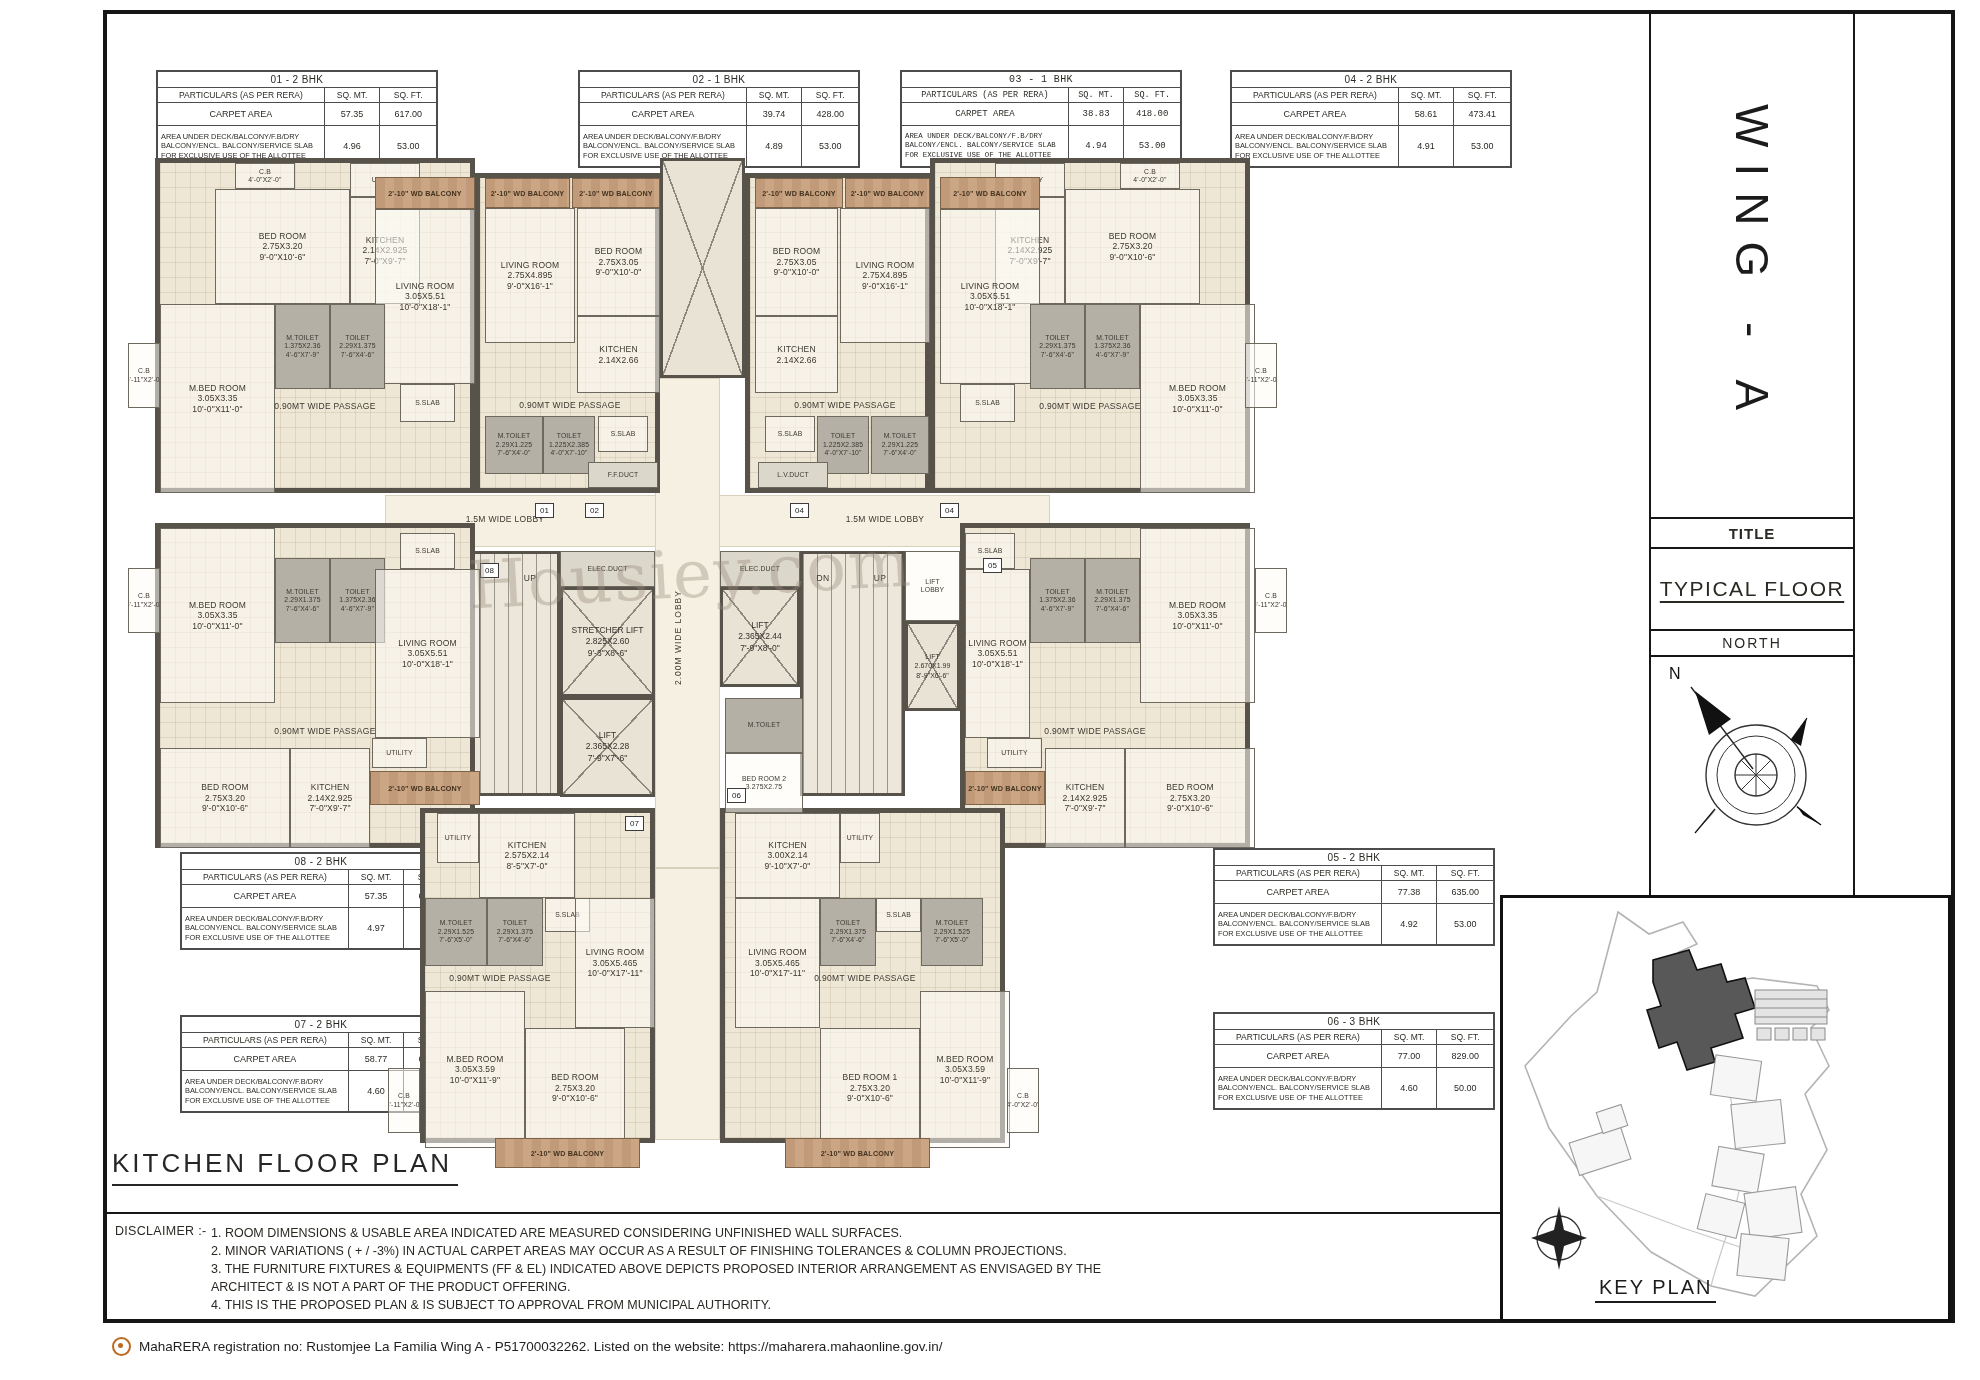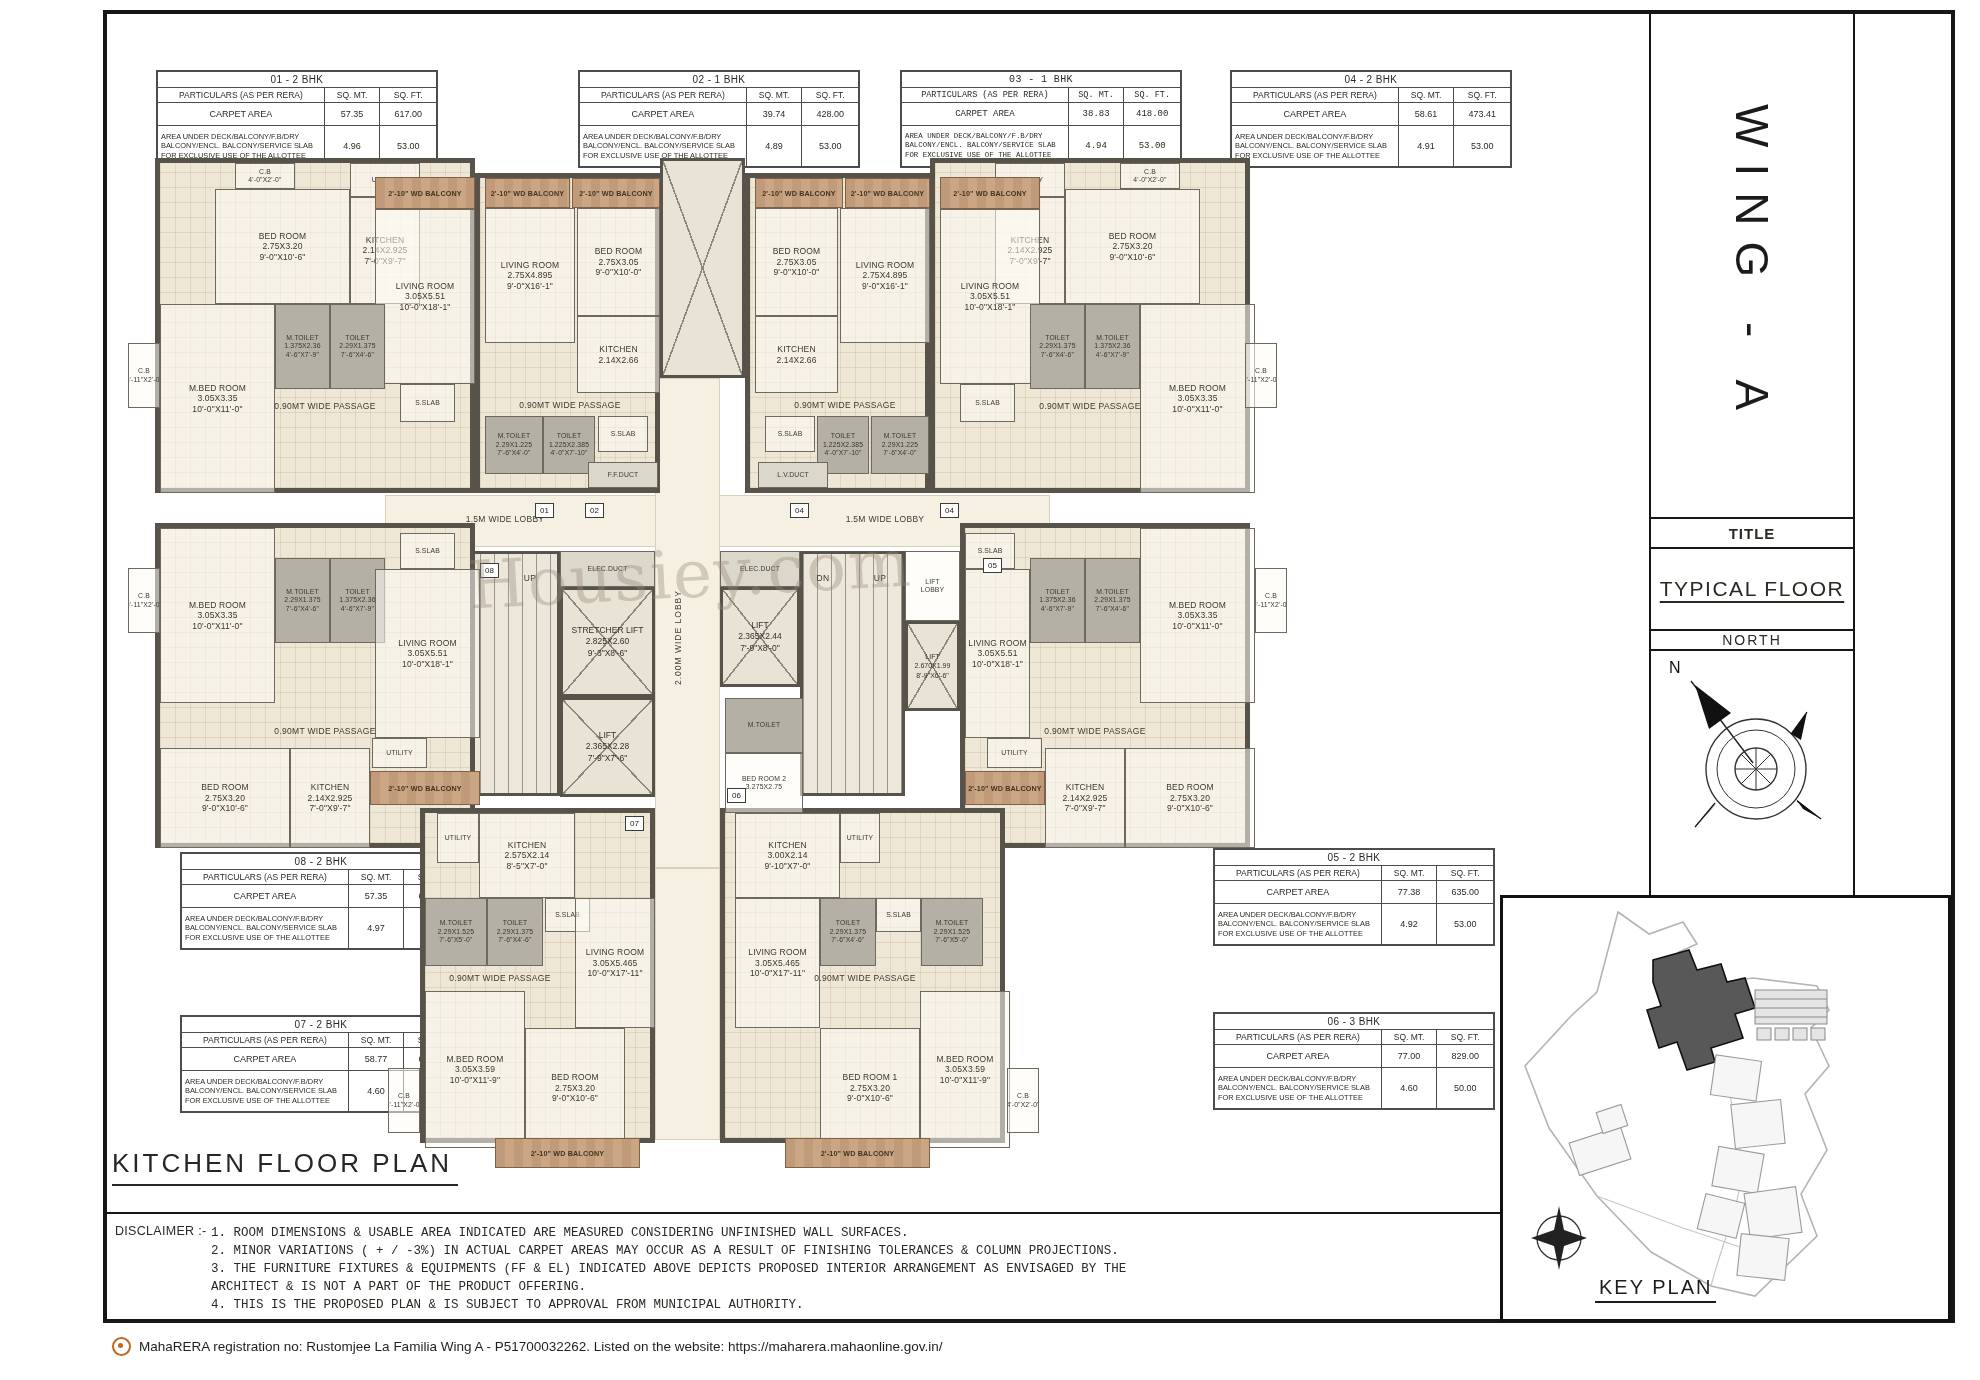--- a/index.html
+++ b/index.html
@@ -44,33 +44,33 @@
        display:flex;align-items:center;justify-content:center;text-align:center;font-size:8.5px;line-height:1.3;color:#33312b;white-space:pre-line;}
   .ptext{position:absolute;font-size:8.5px;color:#3a372f;text-align:center;white-space:pre-line;letter-spacing:.3px;}
   .vtext{position:absolute;writing-mode:vertical-rl;transform:rotate(180deg);font-size:8.5px;letter-spacing:1px;color:#3a372f;text-align:center;}
   .tag{position:absolute;width:17px;height:13px;border:1px solid #3c3c3c;background:#fff;font-size:8px;
        display:flex;align-items:center;justify-content:center;color:#222;}
   
   #plan-heading{position:absolute;left:112px;top:1148px;font-size:26px;letter-spacing:3px;color:#262626;
                 border-bottom:2.5px solid #262626;padding:0 6px 5px 0;}
   #disc-box{position:absolute;left:107px;top:1212px;width:1395px;height:107px;border-top:2px solid #161616;}
   #disc-label{position:absolute;left:8px;top:10px;font-size:12.5px;letter-spacing:.3px;}
-  #disc-items{position:absolute;left:104px;top:10px;width:1280px;font-size:12.5px;line-height:18px;font-family:Liberation Mono, monospace;}
+  #disc-items{position:absolute;left:104px;top:10px;width:1280px;font-size:12.5px;line-height:18px;}
   #disc-items div{white-space:pre-line;}
   #footer{position:absolute;left:112px;top:1337px;display:flex;align-items:center;font-size:13.5px;color:#1f1f1f;}
   #rera-icon{width:15px;height:15px;border-radius:50%;border:2px solid #bc6a22;margin-right:8px;position:relative;flex:0 0 auto;}
   #rera-icon:after{content:"";position:absolute;left:4px;top:4px;width:5px;height:5px;border-radius:50%;background:#bc6a22;}
   
   #sidebar{position:absolute;left:1649px;top:14px;width:206px;height:881px;border-left:2.5px solid #161616;border-right:2.5px solid #161616;box-sizing:border-box;}
   #wing-box{height:505px;display:flex;align-items:center;justify-content:center;border-bottom:2.5px solid #161616;box-sizing:border-box;}
   #wing-text{writing-mode:vertical-rl;font-size:46px;letter-spacing:16px;color:#1b1b1b;font-weight:500;}
   #title-bar{height:30px;display:flex;align-items:center;justify-content:center;font-weight:bold;font-size:15px;letter-spacing:1px;border-bottom:2.5px solid #161616;box-sizing:border-box;}
   #title-value-box{height:82px;display:flex;align-items:center;justify-content:center;border-bottom:2.5px solid #161616;box-sizing:border-box;}
   #title-value{font-size:21px;letter-spacing:1.5px;text-decoration:underline;text-underline-offset:5px;}
-  #north-bar{height:20px;display:flex;align-items:center;justify-content:center;font-size:14px;letter-spacing:2px;border-bottom:2.5px solid #161616;box-sizing:border-box;}
+  #north-bar{height:26px;display:flex;align-items:center;justify-content:center;font-size:14px;letter-spacing:2px;border-bottom:2.5px solid #161616;box-sizing:border-box;}
   #compass-box{position:relative;height:228px;}
   #compass-n{position:absolute;left:18px;top:8px;font-size:16px;color:#111;}
   #keyplan{position:absolute;left:1500px;top:895px;width:451px;height:427px;border:3px solid #111;box-sizing:border-box;background:#fff;}
   #keyplan-label{position:absolute;left:92px;bottom:16px;font-size:20px;letter-spacing:2px;color:#1c1c1c;border-bottom:2px solid #1c1c1c;padding:0 4px 2px;}
   
   #watermark{position:absolute;left:468px;top:536px;font-family:"DejaVu Serif",serif;font-size:66px;
              color:rgba(150,138,120,.38);transform:rotate(-3deg);z-index:60;pointer-events:none;letter-spacing:2px;}
 </style>
 </head>
 <body>

